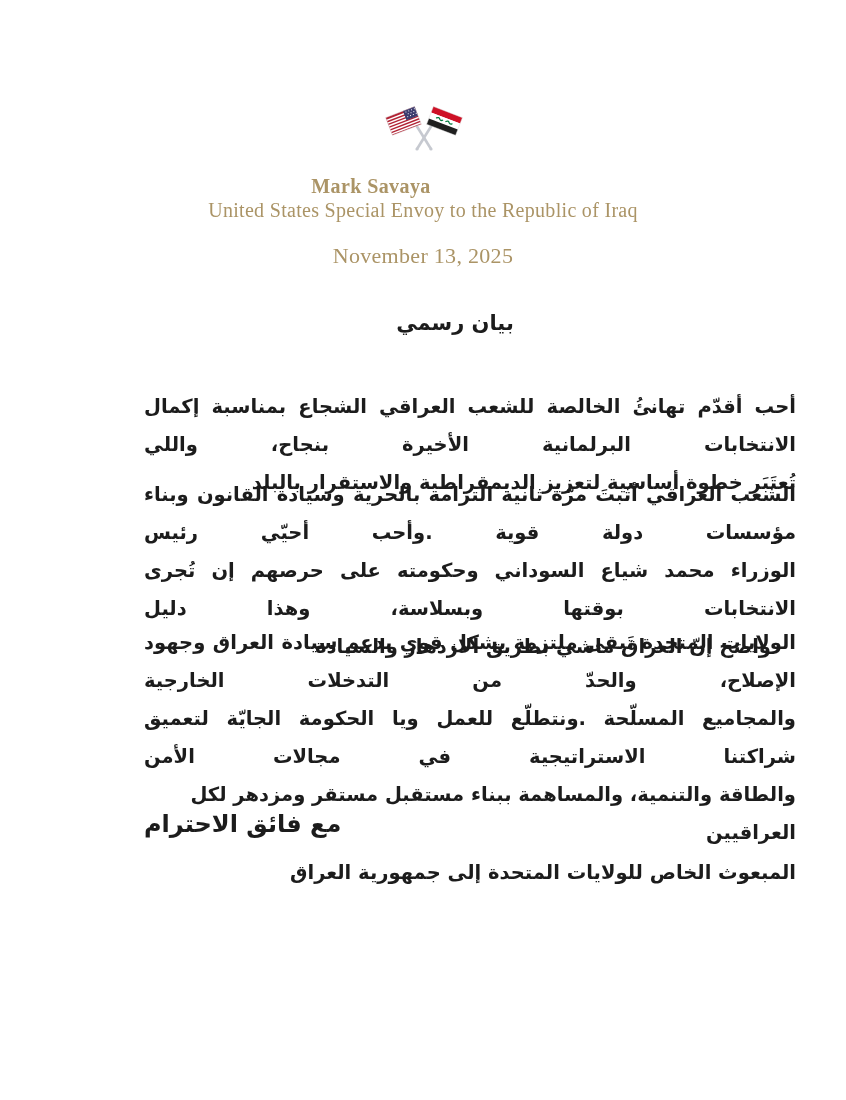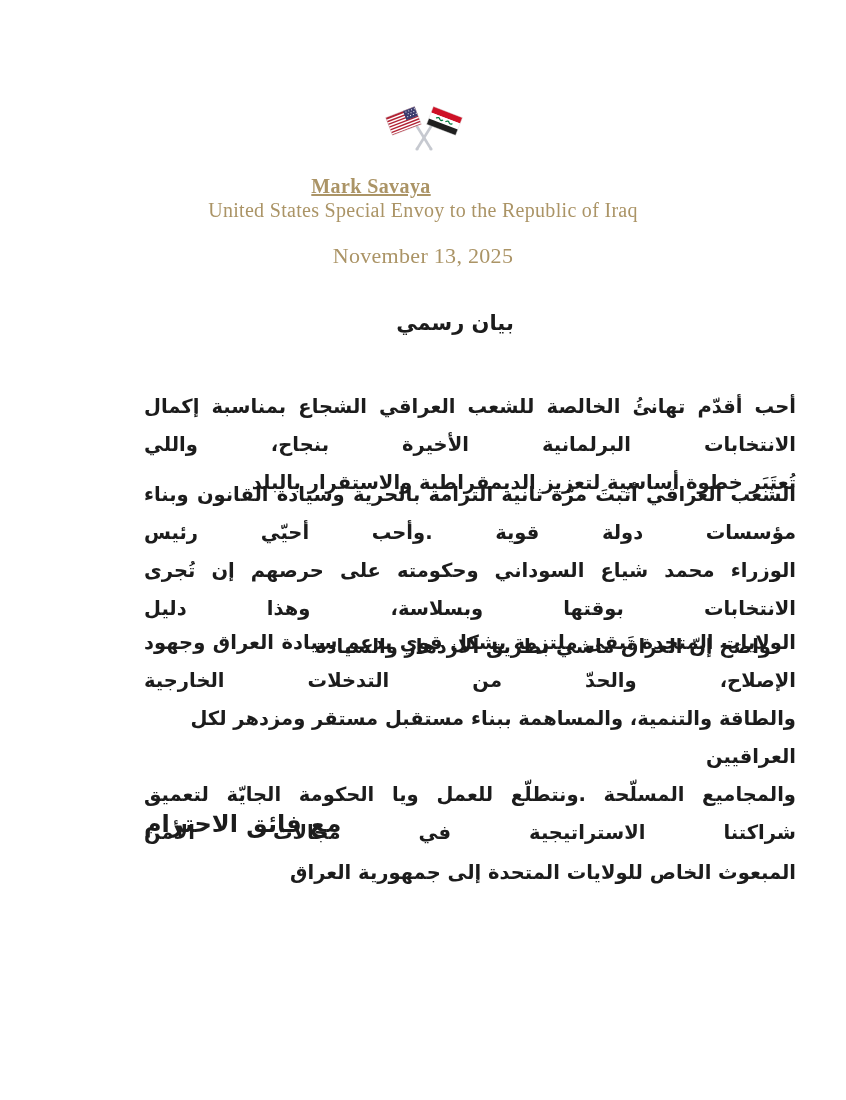--- a/index.html
+++ b/index.html
@@ -20,21 +20,20 @@
   }
   .lh-name {
     position: absolute;
     left: 0; top: 175px; width: 742px;
     text-align: center;
     font-family: "Liberation Serif", "DejaVu Serif", serif;
     font-weight: bold;
     font-size: 20px;
     letter-spacing: 0.4px;
     color: #ab9466;
-    text-decoration: underline;
   }
   .lh-title {
     position: absolute;
     left: 0; top: 199px; width: 846px;
     text-align: center;
     font-family: "Liberation Serif", "DejaVu Serif", serif;
     font-size: 20px;
     letter-spacing: 0.3px;
     color: #ab9466;
   }
@@ -170,20 +169,20 @@
     <div class="line indent-sm">واضح إنّ العراق ماشي بطريق الازدهار والسيادة</div>
   </div>
 
   <div id="para1" class="ar body-col para">
     <div class="line fill">أحب أقدّم تهانئُ الخالصة للشعب العراقي الشجاع بمناسبة إكمال الانتخابات البرلمانية الأخيرة بنجاح، واللي</div>
     <div class="line">تُعتَبَر خطوة أساسية لتعزيز الديمقراطية والاستقرار بالبلد</div>
   </div>
 
   <div id="para3" class="ar body-col para">
     <div class="line fill">الولايات المتحدة تَبقى ملتزمة بشكل قوي بدعم سيادة العراق وجهود الإصلاح، والحدّ من التدخلات الخارجية</div>
+    <div class="line fill">والمجاميع المسلّحة .ونتطلّع للعمل ويا الحكومة الجايّة لتعميق شراكتنا الاستراتيجية في مجالات الأمن</div>
     <div class="line">والطاقة والتنمية، والمساهمة ببناء مستقبل مستقر ومزدهر لكل العراقيين</div>
-    <div class="line fill">والمجاميع المسلّحة .ونتطلّع للعمل ويا الحكومة الجايّة لتعميق شراكتنا الاستراتيجية في مجالات الأمن</div>
   </div>
 
   <div class="ar body-col closing">مع فائق الاحترام</div>
   <div class="ar body-col sig-title">المبعوث الخاص للولايات المتحدة إلى جمهورية العراق</div>
 
 </div>
 
 </body></html>

